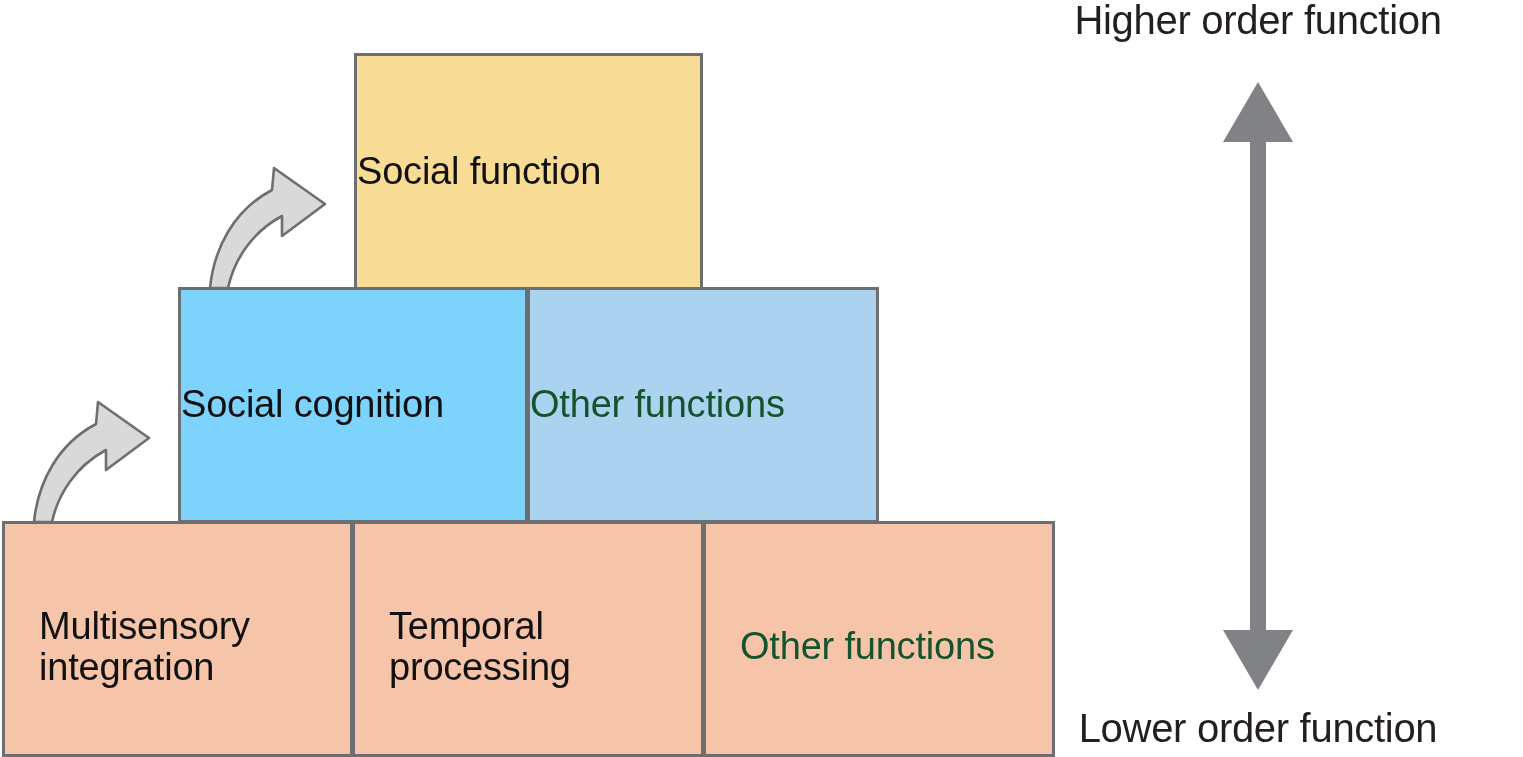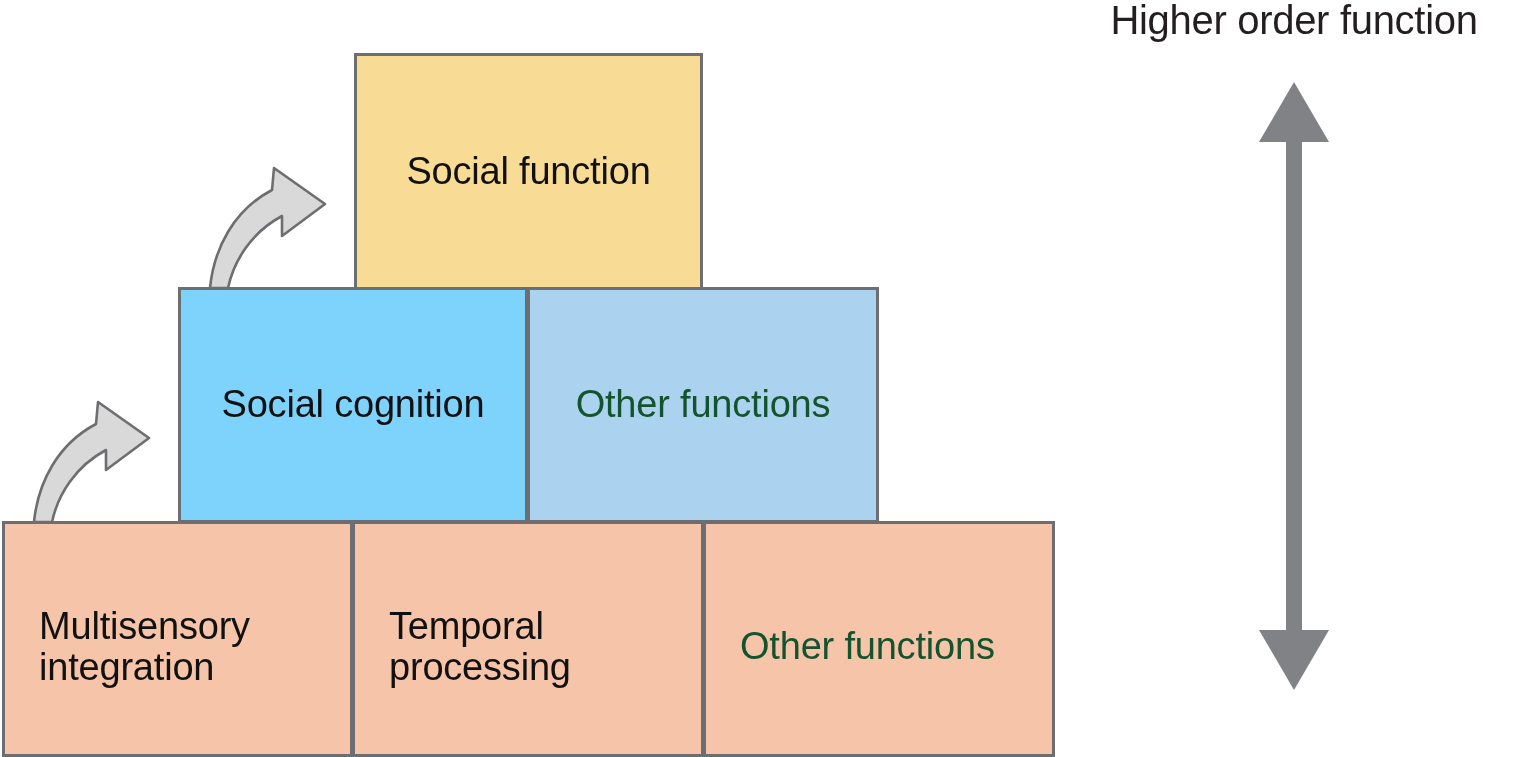--- a/index.html
+++ b/index.html
@@ -25,21 +25,21 @@
     overflow: hidden;
   }
   .box .label {
     font-size: 38px;
     line-height: 1.08;
     color: #111111;
     letter-spacing: -0.2px;
     white-space: pre-line;
   }
   .label.muted { color: #14532d; }
-  .center-label { width: 100%; text-align: center; }
+  .center-label { width: 100%; text-align: left; }
   .left-label { padding-left: 34px; text-align: left; margin-top: 16px; }
 
   
   #box-social-function {
     left: 354px; top: 53px; width: 349px; height: 237px;
     background: #f8dc95;
     z-index: 3;
   }
 
   
@@ -76,21 +76,21 @@
     position: absolute;
     z-index: 5;
     pointer-events: none;
   }
   #curve-arrow-lower { left: 14px; top: 386px; width: 170px; height: 140px; }
   #curve-arrow-upper { left: 190px; top: 152px; width: 170px; height: 140px; }
 
   
   #axis-group {
     position: absolute;
-    left: 1065px; top: 0; width: 458px; height: 757px;
+    left: 1029px; top: 0; width: 458px; height: 757px;
     z-index: 4;
   }
   .axis-label {
     position: absolute;
     width: 100%;
     text-align: center;
     font-size: 40px;
     color: #231f20;
     letter-spacing: -0.3px;
     white-space: nowrap;
@@ -161,15 +161,16 @@
 
     <svg id="axis-arrow" viewBox="0 0 458 612">
 
       <rect x="221" y="38" width="16" height="536" fill="#808285"></rect>
 
       <polygon points="229,2 264,62 194,62" fill="#808285"></polygon>
 
       <polygon points="229,610 264,550 194,550" fill="#808285"></polygon>
     </svg>
 
+    <div class="axis-label" id="axis-label-bottom">Lower order function</div>
   </div>
 
 </div>
 
 </body></html>

